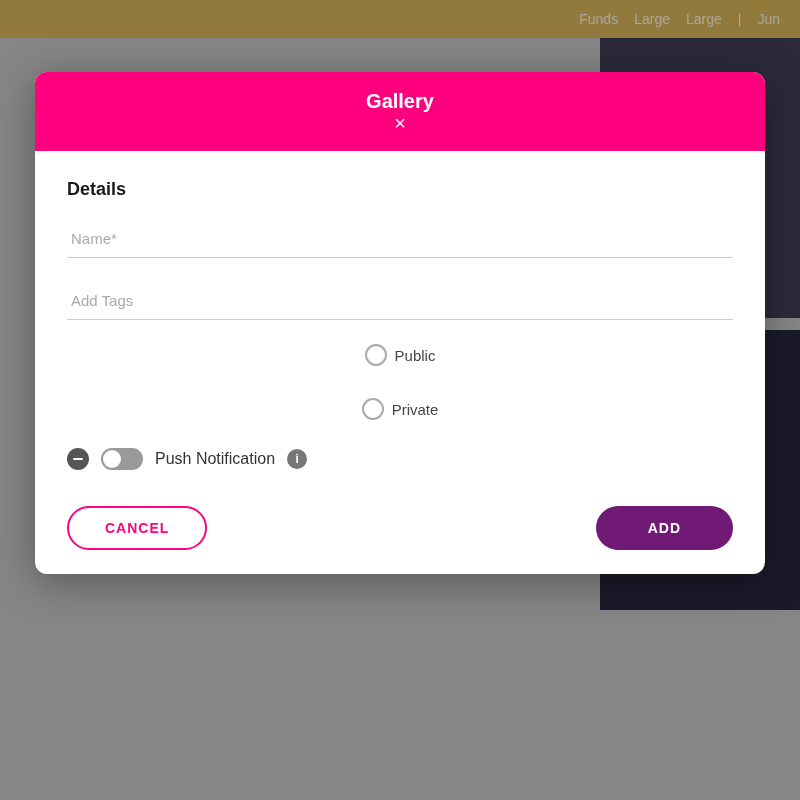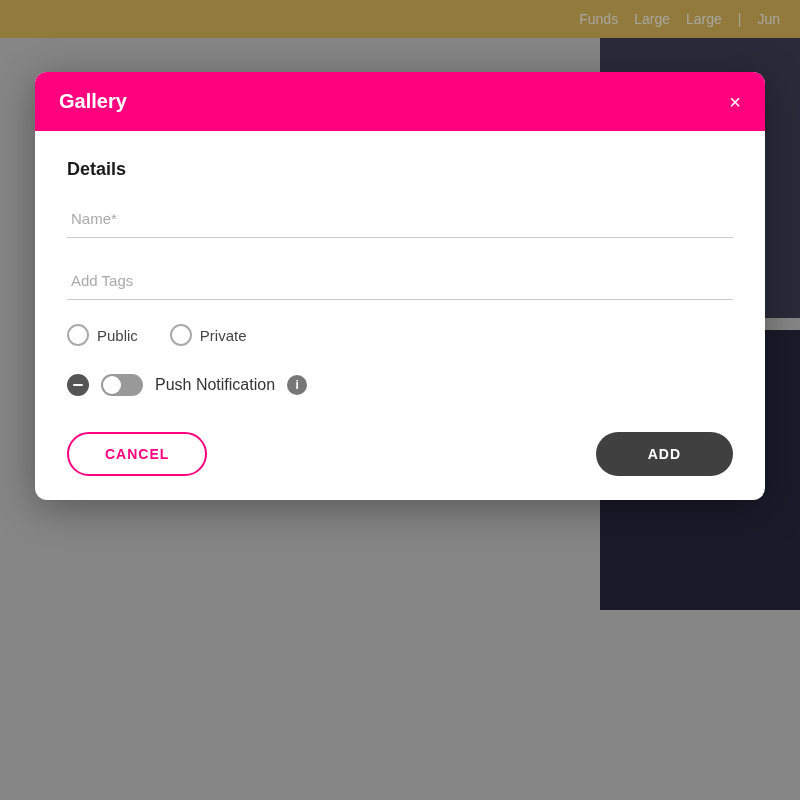--- a/index.html
+++ b/index.html
@@ -79,24 +79,25 @@
       transform: translateX(-50%);
       width: 730px;
       background: white;
       border-radius: 12px;
       overflow: hidden;
       box-shadow: 0 8px 40px rgba(0,0,0,0.35);
     }
 
     .modal-header {
       background: #ff007f;
-      padding: 18px 24px;
+      padding: 18px 8px;
       display: flex;
       align-items: center;
       justify-content: space-between;
+      flex-direction: column;
     }
 
     .modal-title {
       color: white;
       font-size: 20px;
       font-weight: 600;
     }
 
     .modal-close {
       color: white;
@@ -133,20 +134,21 @@
 
     .input-field::placeholder {
       color: #aaa;
     }
 
     .radio-group {
       display: flex;
       gap: 32px;
       align-items: center;
       margin-bottom: 28px;
+      flex-direction: column;
     }
 
     .radio-option {
       display: flex;
       align-items: center;
       gap: 8px;
       cursor: pointer;
     }
 
     .radio-circle {
@@ -251,21 +253,21 @@
       font-size: 14px;
       font-weight: 700;
       letter-spacing: 1px;
       cursor: pointer;
     }
 
     .btn-add {
       padding: 14px 52px;
       border-radius: 30px;
       border: none;
-      background: #404040;
+      background: #701a75;
       color: white;
       font-size: 14px;
       font-weight: 700;
       letter-spacing: 1px;
       cursor: pointer;
     }
 
     
     .bg-label {
       color: rgba(255,255,255,0.3);

